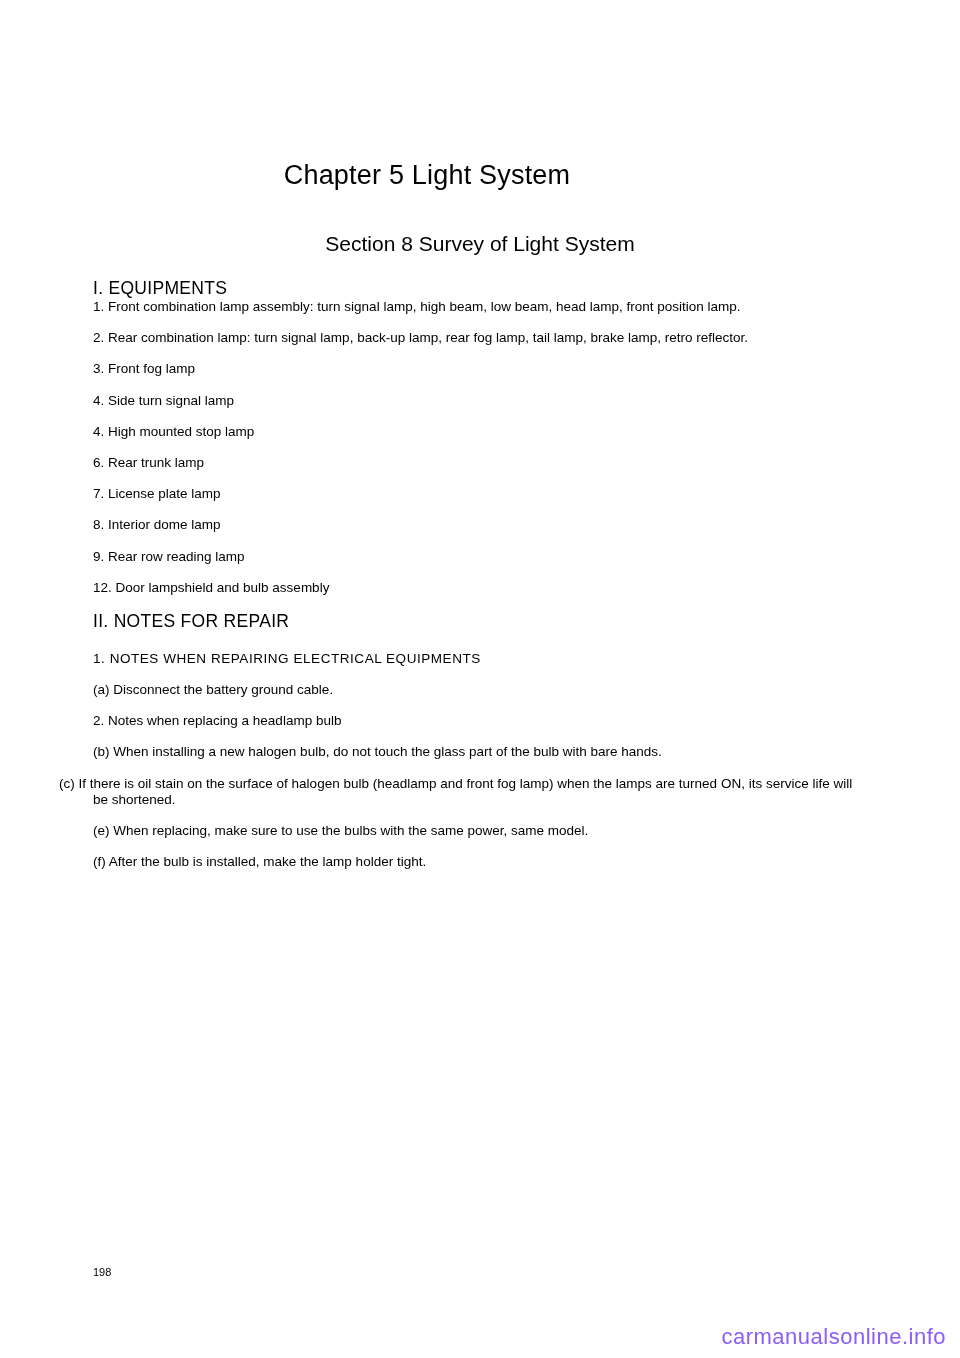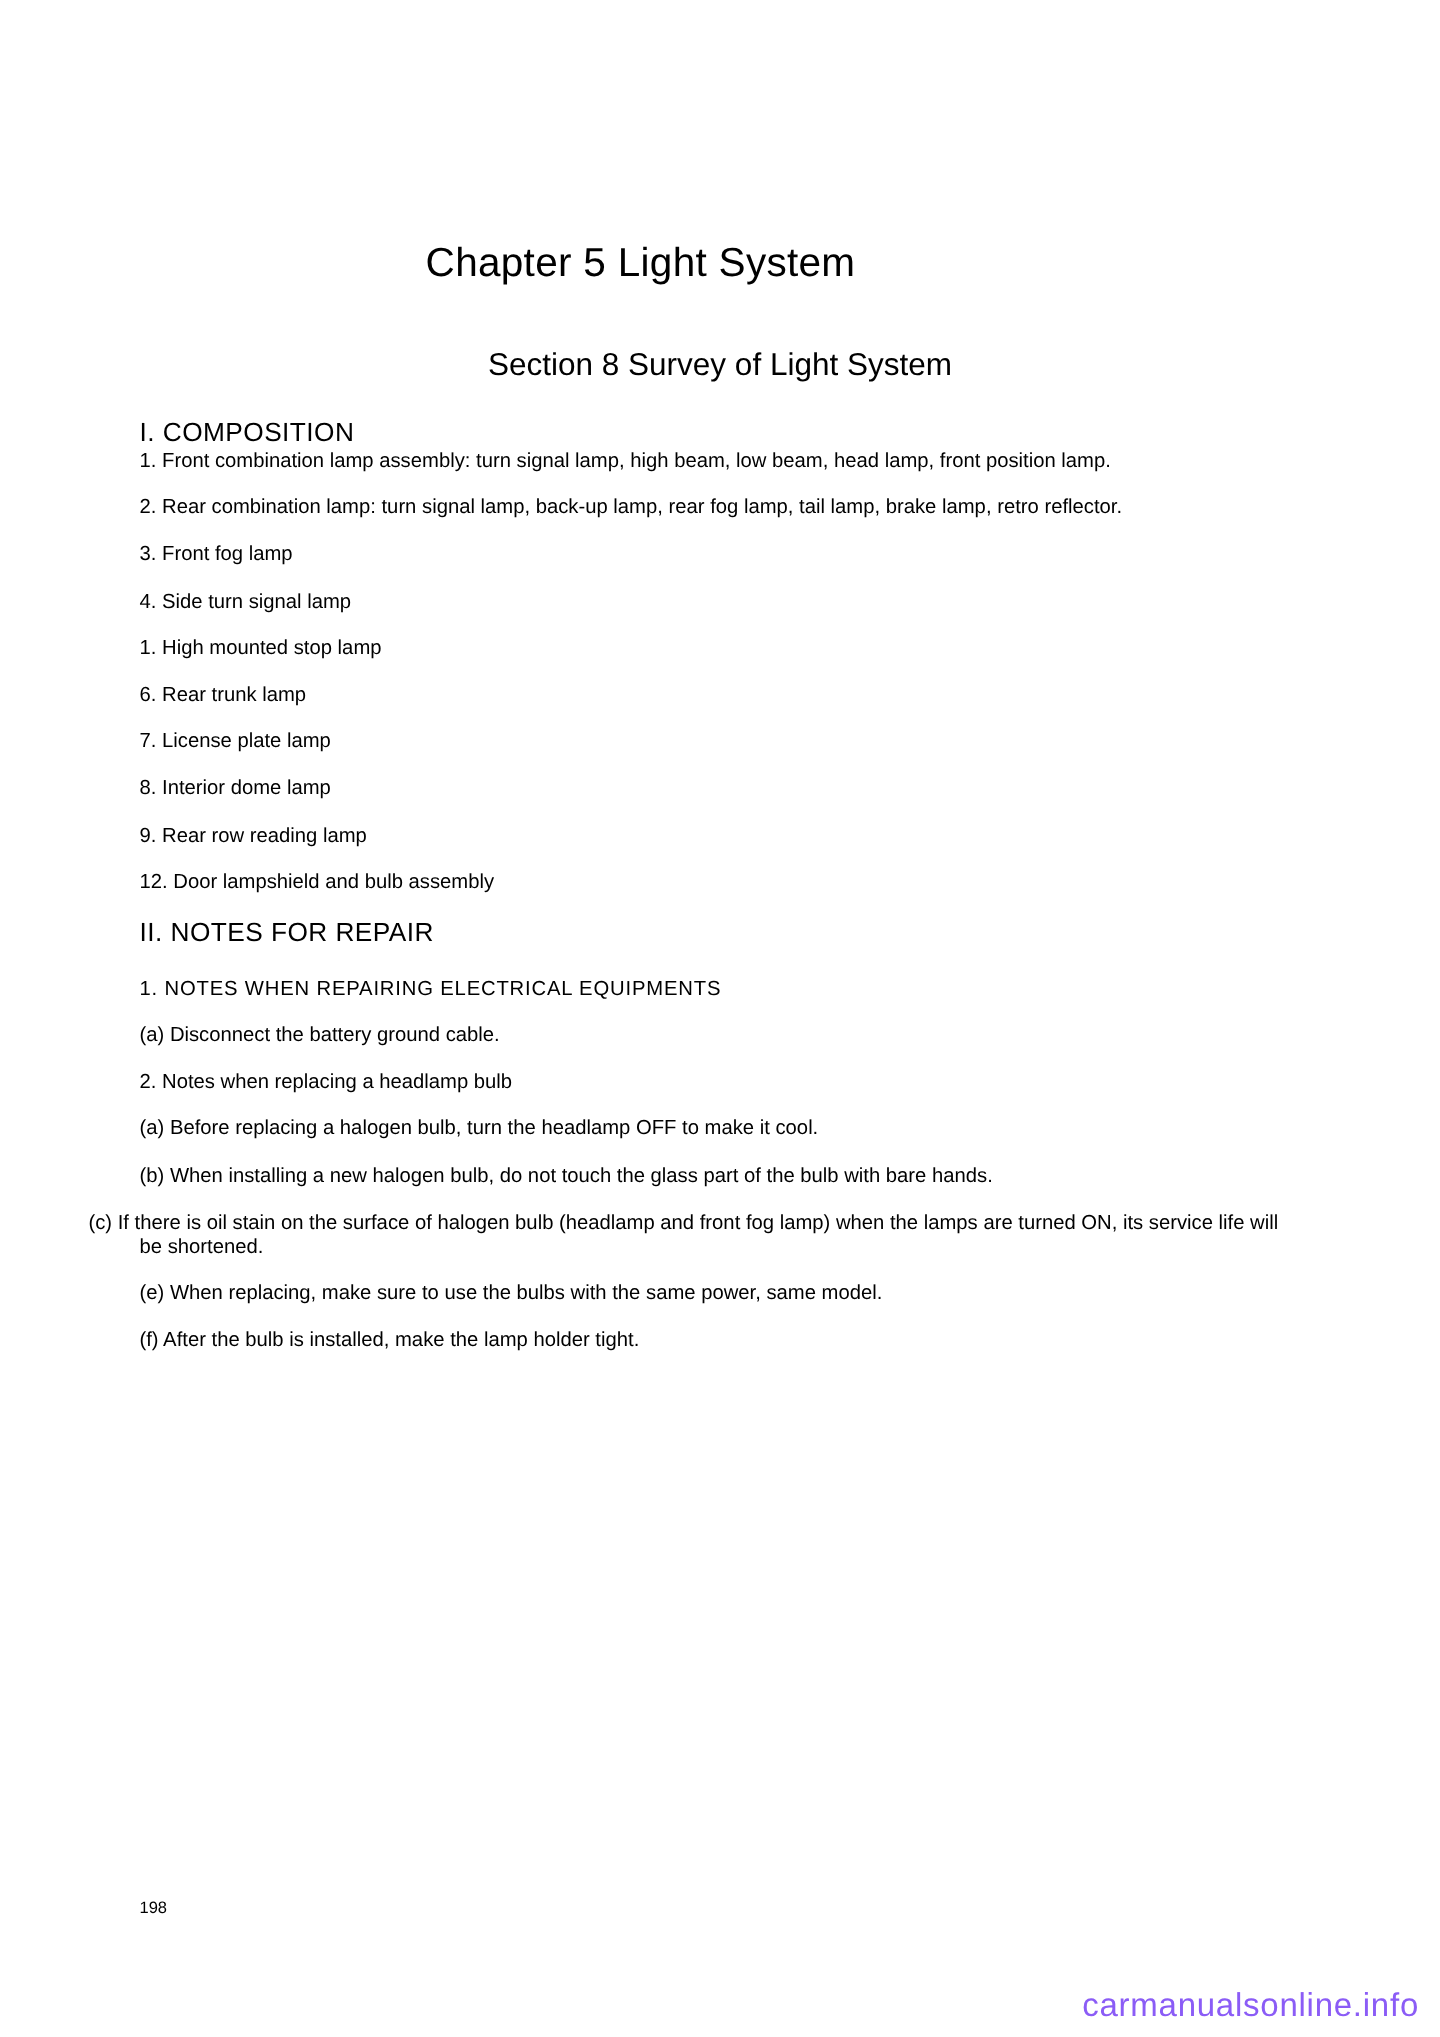--- a/index.html
+++ b/index.html
@@ -96,42 +96,41 @@
 <body>
 
 <div class="page">
 
   <div class="chapter-title">Chapter 5 Light System</div>
 
   <div class="section-title">Section 8 Survey of Light System</div>
 
   <div class="content">
 
-    <h2 class="heading heading-1">I. COMPOSITION</h2>
+    <h2 class="heading heading-1">I. EQUIPMENTS</h2>
 
     <div class="list-1">
       <p class="line">1. Front combination lamp assembly: turn signal lamp, high beam, low beam, head lamp, front position lamp.</p>
       <p class="line">2. Rear combination lamp: turn signal lamp, back-up lamp, rear fog lamp, tail lamp, brake lamp, retro reflector.</p>
       <p class="line">3. Front fog lamp</p>
       <p class="line">4. Side turn signal lamp</p>
-      <p class="line">1. High mounted stop lamp</p>
+      <p class="line">4. High mounted stop lamp</p>
       <p class="line">6. Rear trunk lamp</p>
       <p class="line">7. License plate lamp</p>
       <p class="line">8. Interior dome lamp</p>
       <p class="line">9. Rear row reading lamp</p>
       <p class="line">12. Door lampshield and bulb assembly</p>
     </div>
 
     <h2 class="heading heading-2">II. NOTES FOR REPAIR</h2>
 
     <div class="list-2">
       <p class="line spaced">1. NOTES WHEN REPAIRING ELECTRICAL EQUIPMENTS</p>
       <p class="line">(a)  Disconnect the battery ground cable.</p>
       <p class="line">2. Notes when replacing a headlamp bulb</p>
-      <p class="line">(a)  Before replacing a halogen bulb, turn the headlamp OFF to make it cool.</p>
       <p class="line">(b)  When installing a new halogen bulb, do not touch the glass part of the bulb with bare hands.</p>
       <p class="line hang">(c)  If there is oil stain on the surface of halogen bulb (headlamp and front fog lamp) when the lamps are turned ON, its service life will be shortened.</p>
       <p class="line">(e)  When replacing, make sure to use the bulbs with the same power, same model.</p>
       <p class="line">(f)   After the bulb is installed, make the lamp holder tight.</p>
     </div>
 
   </div>
 
   <div class="page-number">198</div>
 

